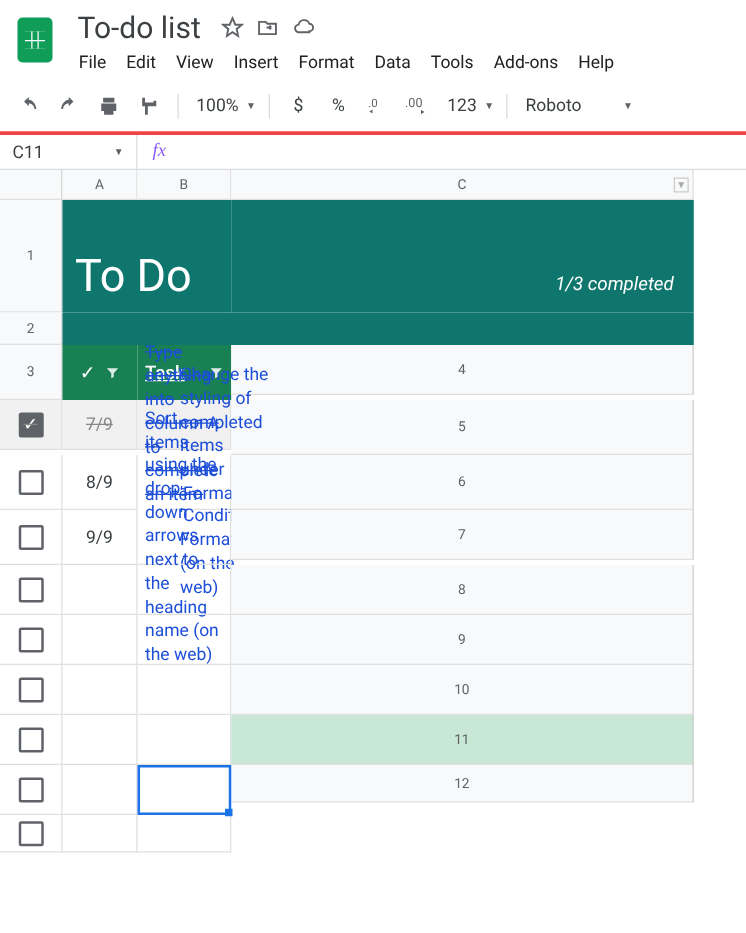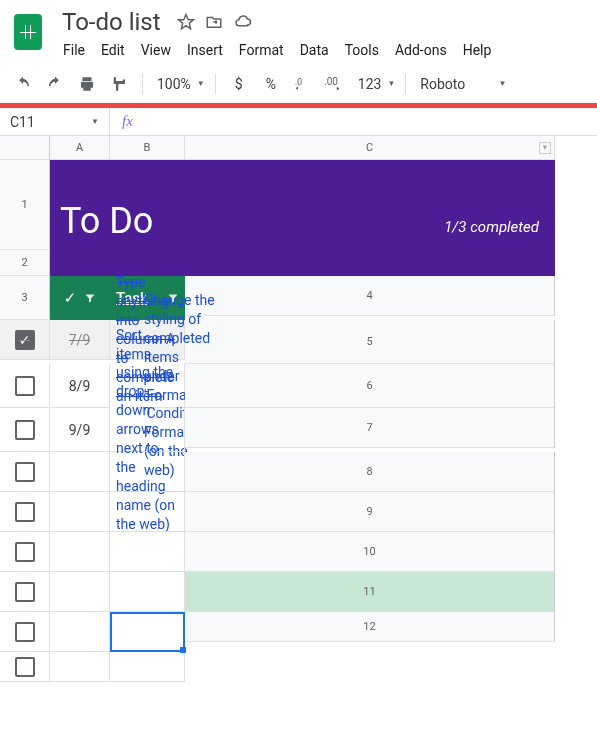--- a/index.html
+++ b/index.html
@@ -8,37 +8,37 @@
 .logo { width: 40px; height: 48px; display: flex; align-items: center; justify-content: center; margin-right: 8px; }
 .logo-box { width: 28px; height: 36px; background: #0f9d58; border-radius: 4px; display: flex; align-items: center; justify-content: center; }
 .logo-grid { width: 16px; height: 14px; background: #fff; display: grid; grid-template-columns: 1fr 1fr 1fr; grid-template-rows: 1fr 1fr; gap: 1px; padding: 0; }
 .logo-grid div { background: #0f9d58; }
 .title-area { flex: 1; }
 .title-row { display: flex; align-items: center; gap: 10px; height: 28px; }
 .doc-title { font-size: 24px; color: #3c4043; padding: 2px 6px; }
 .title-icon { color: #5f6368; display: flex; }
 .menubar { display: flex; gap: 2px; height: 28px; align-items: center; }
 .menubar span { font-size: 14px; color: #202124; padding: 4px 7px; cursor: pointer; }
-.toolbar { display: flex; align-items: center; gap: 6px; padding: 6px 10px; border-bottom: 5px solid #ef4444; height: 44px; }
+.toolbar { display: flex; align-items: center; gap: 6px; padding: 6px 10px; border-bottom: 3px solid #ef4444; height: 44px; }
 .tb-btn { width: 26px; height: 26px; display: flex; align-items: center; justify-content: center; color: #5f6368; cursor: pointer; border-radius: 2px; }
 .tb-sep { width: 1px; height: 20px; background: #dadce0; margin: 0 4px; }
 .tb-text { font-size: 14px; color: #3c4043; padding: 0 4px; cursor: pointer; }
 .tb-dd { display: flex; align-items: center; gap: 2px; }
 .tb-tri { font-size: 8px; color: #5f6368; }
 .fx-row { display: flex; align-items: center; border-bottom: 1px solid #dadce0; height: 28px; }
 .cell-ref { width: 110px; font-size: 14px; padding: 0 10px; color: #3c4043; display: flex; align-items: center; justify-content: space-between; border-right: 1px solid #dadce0; height: 100%; }
 .fx-sym { padding: 0 12px; font-style: italic; color: #8b5cf6; font-size: 15px; font-family: serif; }
 .grid { display: grid; grid-template-columns: 50px 60px 75px 370px; position: relative; }
 .col-hdr { background: #f8f9fa; border-right: 1px solid #e0e0e0; border-bottom: 1px solid #e0e0e0; height: 24px; display: flex; align-items: center; justify-content: center; font-size: 11px; color: #5f6368; position: relative; }
 .col-hdr.corner { border-right: 1px solid #ccc; }
 .col-hdr .dd { position: absolute; right: 3px; font-size: 8px; color: #aaa; border: 1px solid #ccc; width: 12px; height: 12px; display: flex; align-items: center; justify-content: center; }
 .row-hdr { background: #f8f9fa; border-right: 1px solid #ccc; border-bottom: 1px solid #e0e0e0; display: flex; align-items: center; justify-content: center; font-size: 11px; color: #5f6368; }
 .row-hdr.active { background: #c8e7d4; }
 .cell { border-right: 1px solid #e0e0e0; border-bottom: 1px solid #e0e0e0; display: flex; align-items: center; padding: 4px 6px; font-size: 14px; }
-.head-cell { background: #4c1d95; color: #fff; border-right: none; border-bottom: none; }
+.head-cell { background: #0f766e; color: #fff; border-right: none; border-bottom: none; }
 .title-big { font-size: 36px; font-weight: 400; padding-left: 10px; align-items: flex-end; padding-bottom: 8px; }
 .completed-txt { font-style: italic; font-size: 15px; justify-content: flex-end; align-items: flex-end; padding-bottom: 14px; padding-right: 16px; }
 .header-row { background: #188052; color: #fff; font-weight: 500; font-size: 15px; border-right: none; border-bottom: none; }
 .header-row .filter { margin-left: auto; }
 .filter-icon { opacity: 0.85; }
 .checkbox { width: 20px; height: 20px; border: 2px solid #5f6368; border-radius: 2px; display: flex; align-items: center; justify-content: center; }
 .checkbox.checked { background: #5f6368; color: #fff; }
 .cell.center { justify-content: center; }
 .completed-row { background: #f1f1f1; color: #888; text-decoration: line-through; }
 .completed-row .checkbox { background: #5f6368; color: #fff; }

